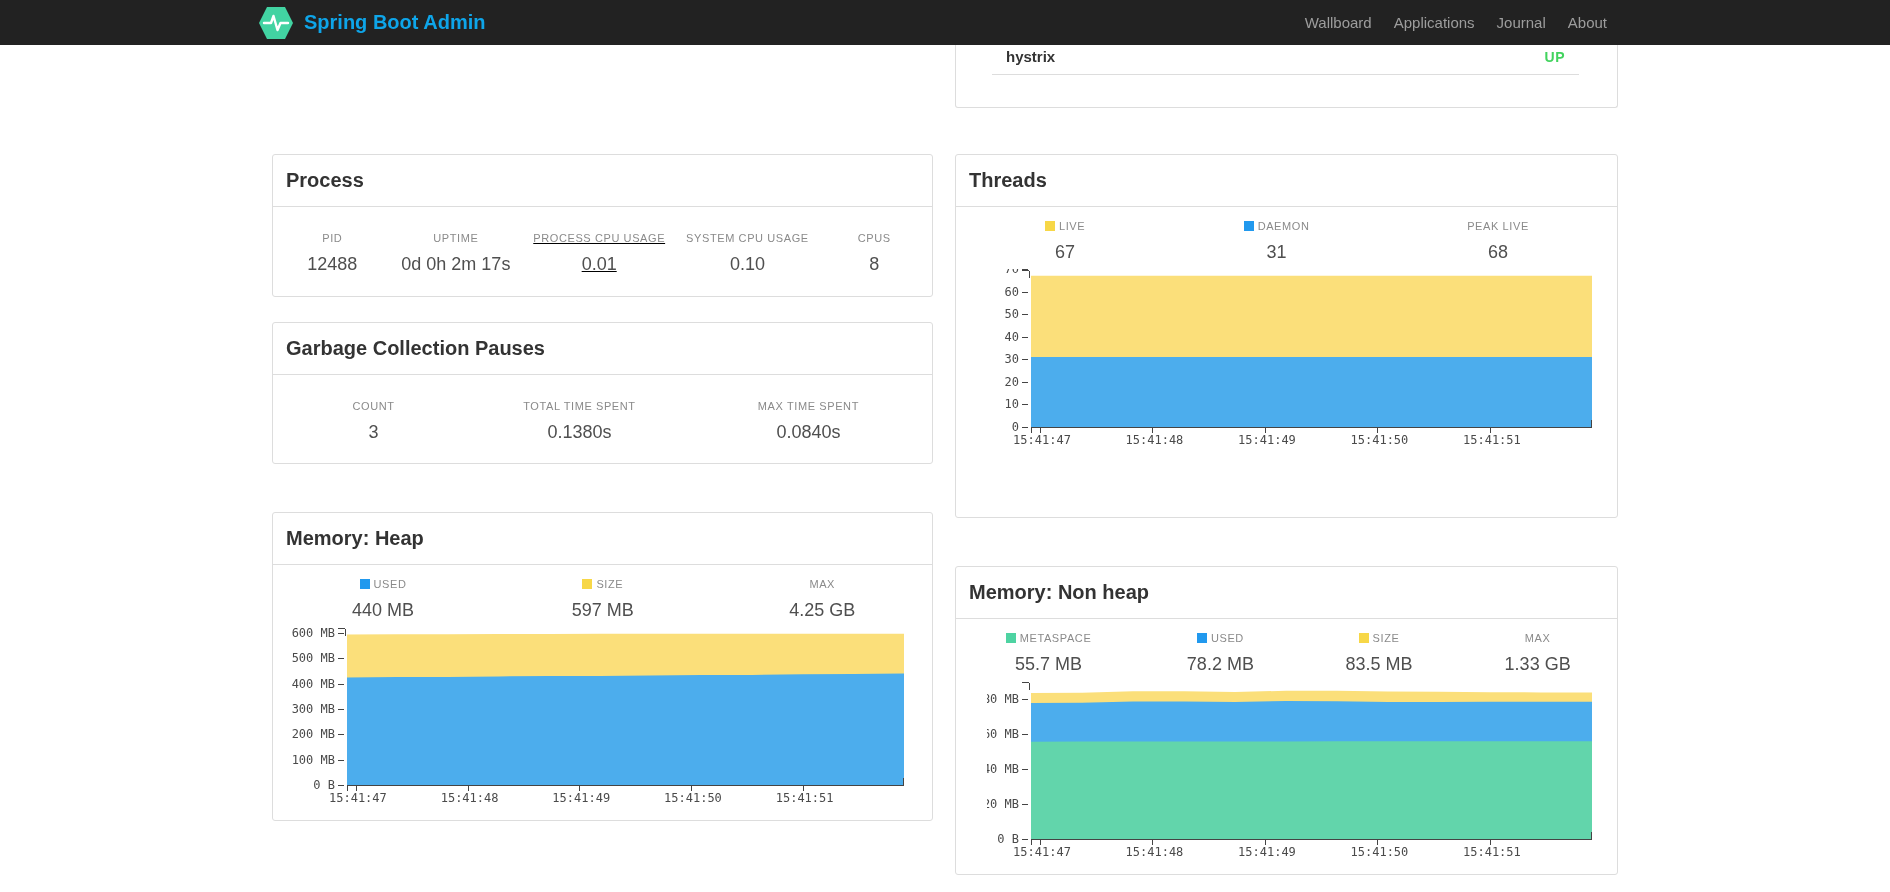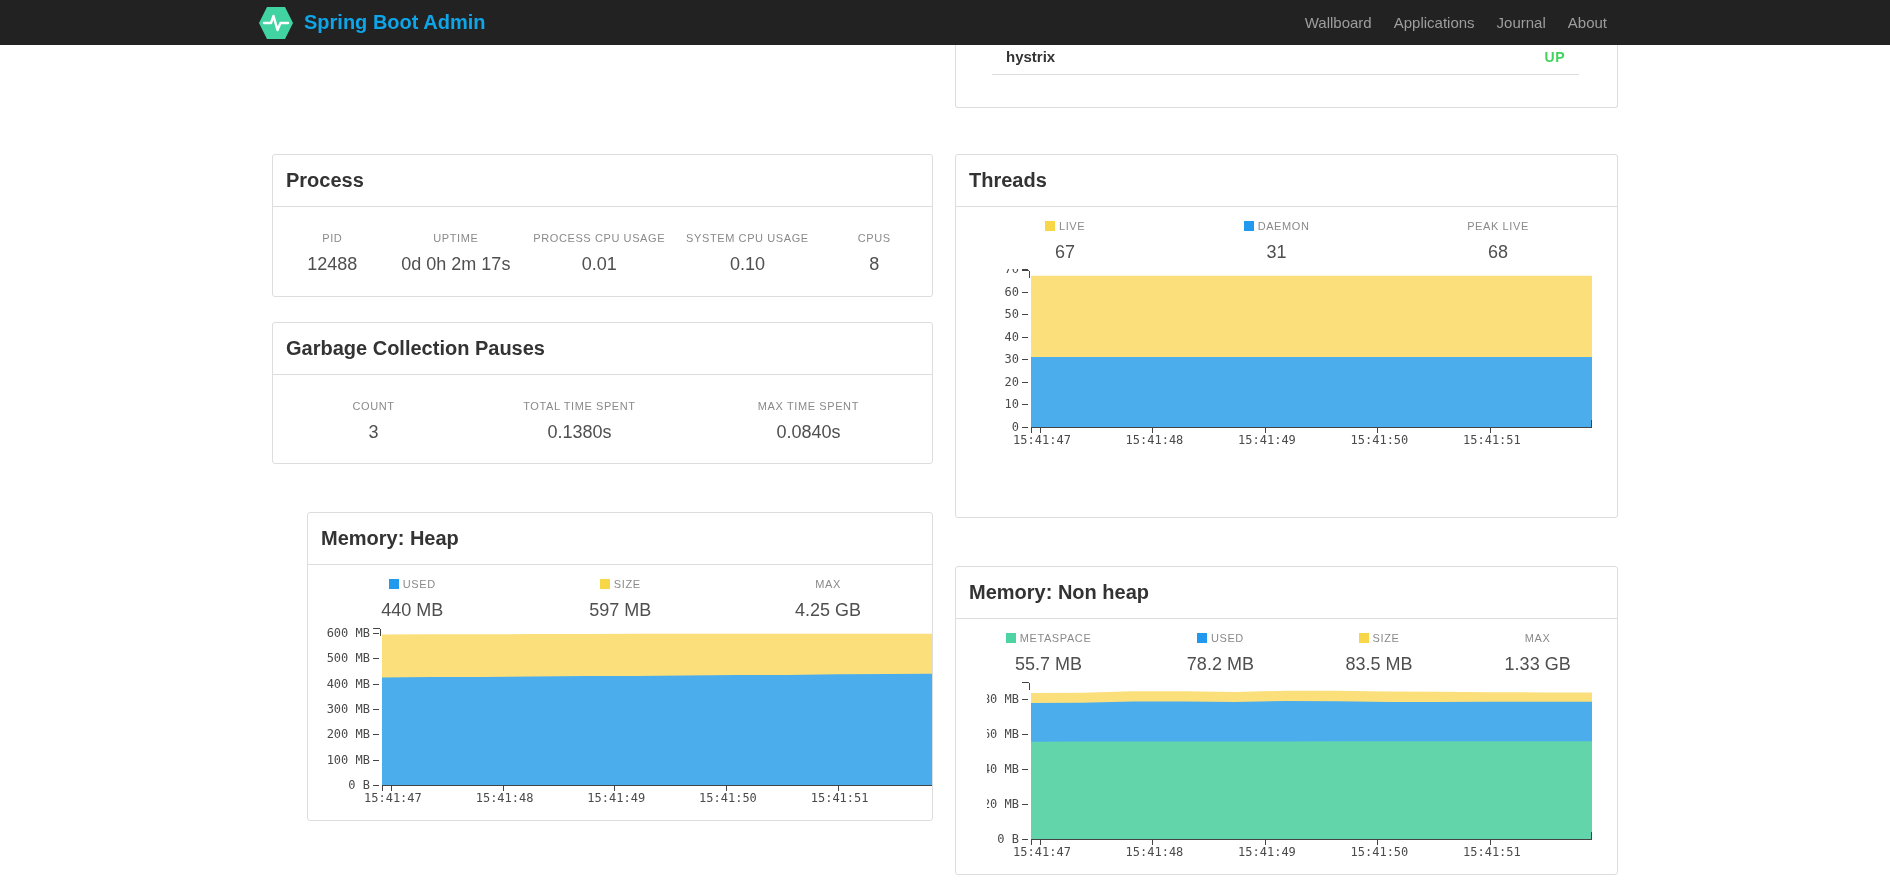--- a/index.html
+++ b/index.html
@@ -43,21 +43,21 @@
   .app-row {
     display: flex; justify-content: space-between; align-items: center;
     margin: 0 38px 0 36px; padding: 3px 14px 9px;
     border-bottom: 1px solid #ddd;
   }
   .app-name { font-weight: bold; font-size: 15px; color: #333; cursor: pointer; }
   .app-status { font-weight: bold; font-size: 14px; letter-spacing: 0.5px; color: var(--status-up, #42d35e); }
 
   .process-panel { margin-top: 109px; height: 143px; }
   .gc-panel { margin-top: 25px; height: 142px; }
-  .heap-panel { margin-top: 48px; height: 309px; margin-left: 35px; }
+  .heap-panel { margin-top: 48px; height: 309px; }
   .threads-panel { margin-top: 46px; height: 364px; }
   .nonheap-panel { margin-top: 48px; height: 309px; }
 
   .stats-row { display: flex; padding-top: 24px; }
   .legend-row { display: flex; margin-top: 12px; }
   .stat { text-align: center; }
   .stat-label {
     font-size: 11px; color: var(--label-gray, #8a8a8a);
     letter-spacing: 0.6px; line-height: 14px; white-space: nowrap;
   }
@@ -96,21 +96,21 @@
         <div class="panel-heading">Process</div>
         <div class="stats-row" id="process-stats">
             <div class="stat" style="width: 18%; text-align: center;">
               <div class="stat-label">PID</div>
               <div class="stat-value">12488</div>
             </div>
             <div class="stat" style="width: 19.5%;">
               <div class="stat-label">UPTIME</div>
               <div class="stat-value">0d 0h 2m 17s</div>
             </div>
-            <div class="stat" style="width: 24%;">
+            <div class="stat" style="width: 24%; text-decoration: underline;">
               <div class="stat-label">PROCESS CPU USAGE</div>
               <div class="stat-value">0.01</div>
             </div>
             <div class="stat" style="width: 21%;">
               <div class="stat-label">SYSTEM CPU USAGE</div>
               <div class="stat-value">0.10</div>
             </div>
             <div class="stat" style="width: 17.5%;">
               <div class="stat-label">CPUS</div>
               <div class="stat-value">8</div>

